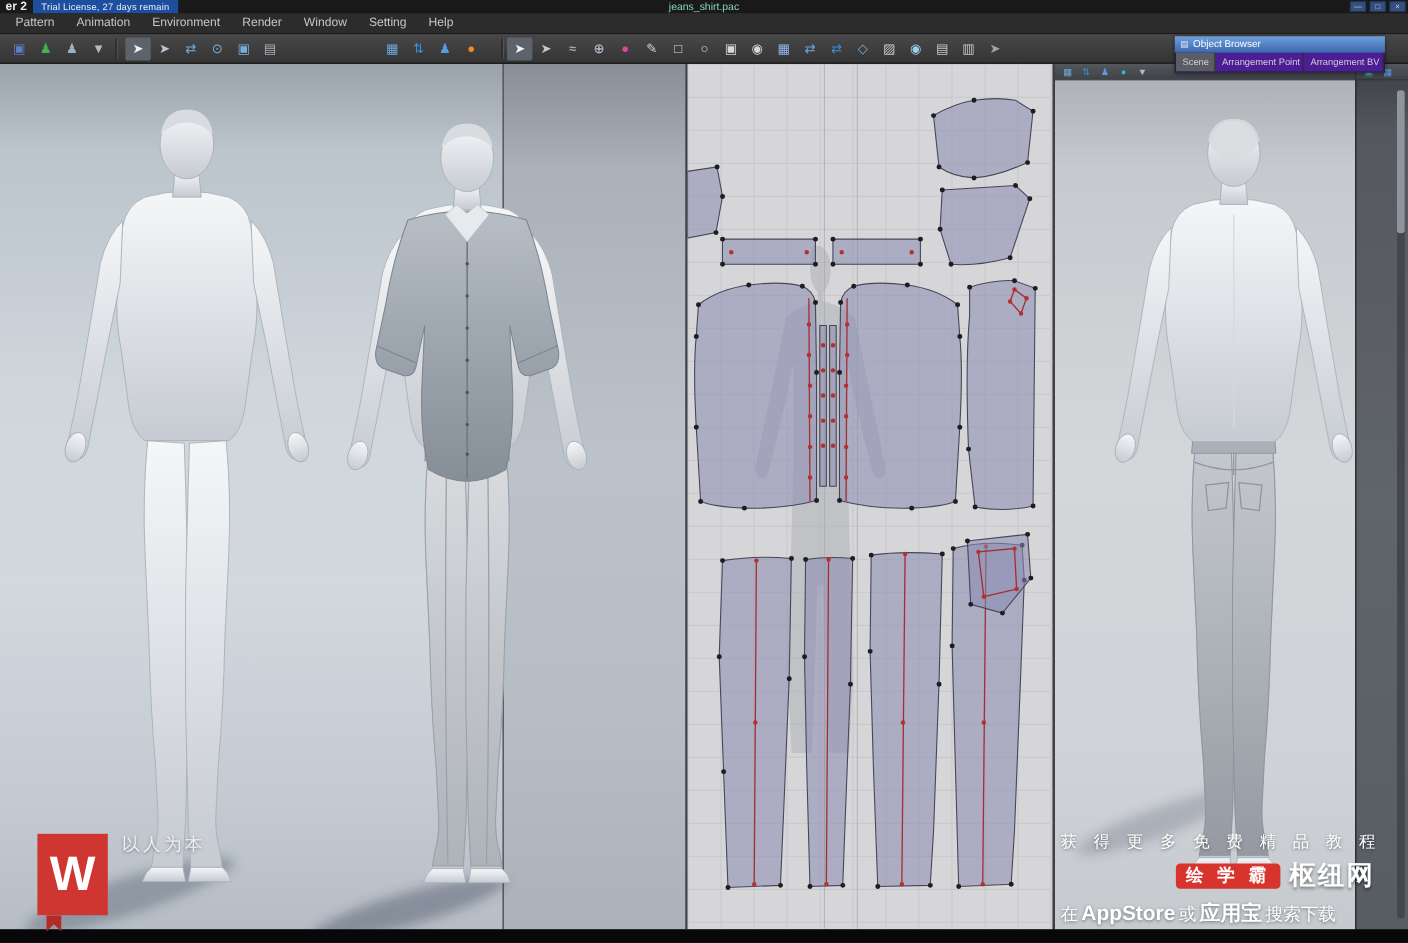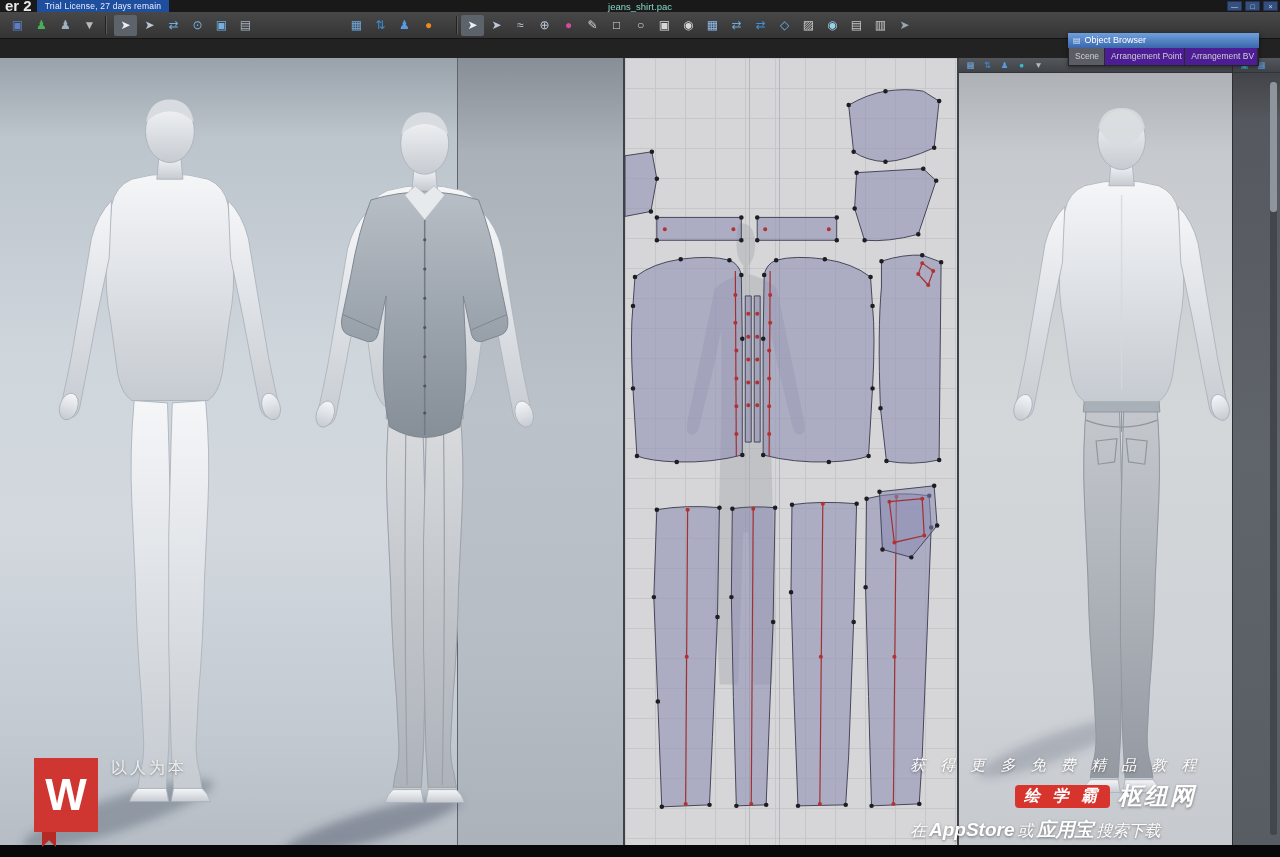--- a/index.html
+++ b/index.html
@@ -4,21 +4,21 @@
 <style>
   * { margin:0; padding:0; box-sizing:border-box; }
   body { background:#111; }
   .screen{
     position:relative; width:1280px; height:857px; overflow:hidden;
     background:#222; font-family:"Liberation Sans","DejaVu Sans",sans-serif;
     -webkit-font-smoothing:antialiased;
   }
   
   .titlebar{position:relative; height:12px; background:#191919; display:flex; align-items:center; color:#ddd;}
-  .app-title{font-size:15px; font-weight:bold; line-height:12px; padding:0 5px; color:#e8e8e8;}
+  .app-title{font-size:11px; font-weight:bold; line-height:12px; padding:0 5px; color:#e8e8e8;}
   .license{background:#1e4e9e; color:#e8efff; font-size:8.5px; height:12px; line-height:12px; padding:0 8px; letter-spacing:.2px;}
   .doc-title{position:absolute; left:50%; transform:translateX(-50%); font-size:9.5px; color:#86d7c3;}
   .win-controls{position:absolute; right:2px; top:1px; display:flex; gap:3px;}
   .win-btn{width:15px; height:10px; background:#35507e; color:#cfd8ea; font-size:7px; line-height:9px; text-align:center; border:1px solid #22355c; border-radius:1px; padding:0;}
   
   .menubar{height:19px; background:#2c2c2c; border-bottom:1px solid #1a1a1a; display:flex; align-items:center; padding-left:4px;}
   .menu-item{font-size:11px; color:#c6c6c6; padding:0 10px; line-height:19px;}
   
   .toolbar{height:27px; background:linear-gradient(#484848,#343434); border-bottom:1px solid #141414; display:flex; align-items:center; padding:0 4px; position:relative;}
   .tb-group{display:flex; align-items:center; gap:1px;}
@@ -52,21 +52,21 @@
   .ob-tabs{display:flex; height:18px; background:#4c1d95; border:1px solid #232323; border-top:0; overflow:hidden;}
   .ob-tab{font-size:8.5px; color:#cfcfcf; line-height:16px; padding:0 6px; border-right:1px solid #2a2a2a; white-space:nowrap; overflow:hidden;}
   
   .wm-left{position:absolute; left:34px; top:758px; z-index:60; display:flex; gap:13px; align-items:flex-start;}
   .wm-logo{position:relative; width:64px; height:74px; background:#cf3631; display:flex; align-items:center; justify-content:center; color:#fff; font-size:44px; font-weight:bold;}
   .wm-ribbon{position:absolute; left:8px; top:74px; width:14px; height:15px; background:#b62a26; clip-path:polygon(0 0,100% 0,100% 100%,50% 55%,0 100%);}
   .wm-row1{display:flex; align-items:baseline; gap:14px;}
   .wm-title{font-size:27px; color:#fff; letter-spacing:5px; font-weight:500; text-shadow:0 1px 4px rgba(0,0,0,.45);}
   .wm-sub{font-size:16px; color:#f0f0f0; letter-spacing:3px; text-shadow:0 1px 3px rgba(0,0,0,.4);}
   .wm-row2{margin-top:16px; font-size:18px; color:#fff; letter-spacing:11px; text-shadow:0 1px 3px rgba(0,0,0,.4);}
-  .wm-right{position:absolute; left:910px; top:756px; width:286px; z-index:60; color:#fff;font-style:italic;}
+  .wm-right{position:absolute; left:964px; top:756px; width:286px; z-index:60; color:#fff;}
   .wm-r1{font-size:15px; letter-spacing:5.5px; white-space:nowrap; text-shadow:0 1px 3px rgba(0,0,0,.45);}
   .wm-r2{display:flex; justify-content:flex-end; align-items:center; gap:8px; margin-top:5px;}
   .wm-badge{background:#d7342e; border-radius:4px; padding:1px 9px; font-size:16px; font-weight:bold; letter-spacing:4px;}
   .wm-brand{font-size:24px; font-weight:bold; letter-spacing:2px; text-shadow:0 1px 3px rgba(0,0,0,.45);}
   .wm-r3{margin-top:5px; display:flex; align-items:baseline; gap:3px; white-space:nowrap; text-shadow:0 1px 3px rgba(0,0,0,.45);}
   .wm-r3 .sm{font-size:16px;} .wm-r3 .lg{font-size:19px; font-weight:bold;}
   
   .bottombar{position:absolute; left:0; right:0; bottom:0; height:12px; background:#08080a; z-index:50;}
   
   .piece{fill:rgba(138,138,178,0.55); stroke:#46465a; stroke-width:1;}
@@ -84,20 +84,30 @@
     <span class="license">Trial License, 27 days remain</span>
     <span class="doc-title">jeans_shirt.pac</span>
     <div class="win-controls">
 
     <button class="win-btn">—</button>
         <button class="win-btn">□</button>
         <button class="win-btn">×</button>
       </div>
   </div>
 
+  <div class="menubar">
+
+  <div class="menu-item">Pattern</div>
+      <div class="menu-item">Animation</div>
+      <div class="menu-item">Environment</div>
+      <div class="menu-item">Render</div>
+      <div class="menu-item">Window</div>
+      <div class="menu-item">Setting</div>
+      <div class="menu-item">Help</div>
+    </div>
 
   <div class="toolbar">
     <div class="tb-group ml-a">
 
     <button class="tb-btn">
           <span class="glyph" style="color: rgb(91, 127, 196);">▣</span>
         </button>
         <button class="tb-btn">
           <span class="glyph" style="color: rgb(71, 176, 85);">♟</span>
         </button>

